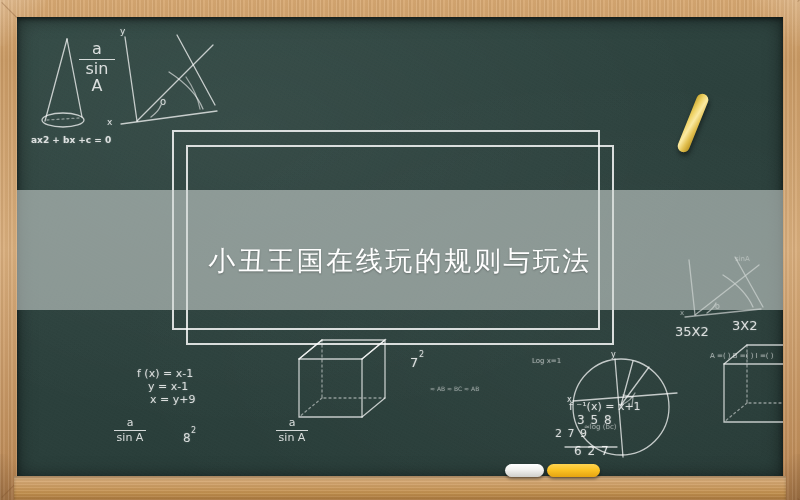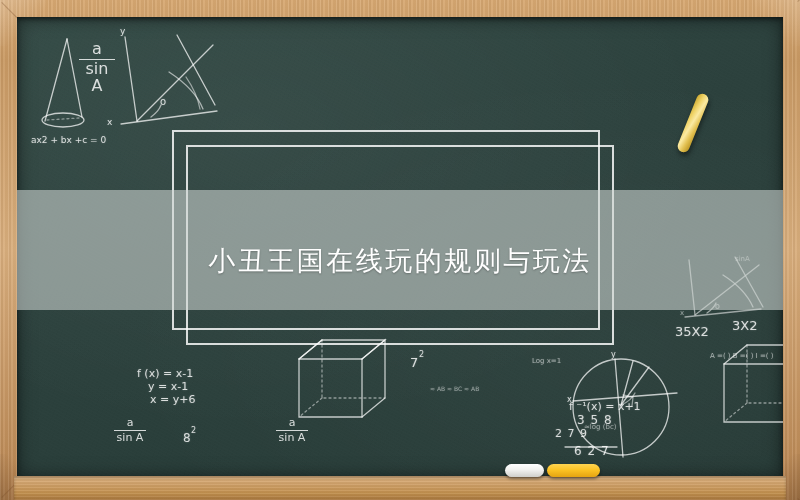--- a/index.html
+++ b/index.html
@@ -273,31 +273,31 @@
     </svg>
 
     <div class="chalk-art">
 
       <div class="frac" style="left:62px; top:24px; font-size:16px; width:36px;">
         <span class="num">a</span>
         <span class="bar"></span>
         <span class="den">sin A</span>
       </div>
 
-      <div class="ctext" style="left:14px; top:118px; font-size:9px;">ax2 + bx +c = 0</div>
+      <div class="ctext" style="left:14px; top:118px; font-size:9px;font-weight:bold;">ax2 + bx +c = 0</div>
 
       <div class="ctext" style="left:103px; top:9px; font-size:9px;">y</div>
 
       <div class="ctext" style="left:90px; top:100px; font-size:9px;">x</div>
 
       <div class="ctext" style="left:143px; top:79px; font-size:10px;">o</div>
 
       <div class="ctext" style="left:120px; top:350px; font-size:11px;">f (x) = x-1</div>
       <div class="ctext" style="left:131px; top:363px; font-size:11px;">y = x-1</div>
-      <div class="ctext" style="left:133px; top:376px; font-size:11px;">x = y+6</div>
+      <div class="ctext" style="left:133px; top:376px; font-size:11px;">x = y+9</div>
 
       <div class="frac" style="left:97px; top:400px; font-size:11px; width:32px;">
         <span class="num">a</span>
         <span class="bar"></span>
         <span class="den">sin A</span>
       </div>
 
       <div class="ctext" style="left:166px; top:414px; font-size:12px;">8</div>
       <div class="ctext" style="left:174px; top:409px; font-size:8px;">2</div>
 

